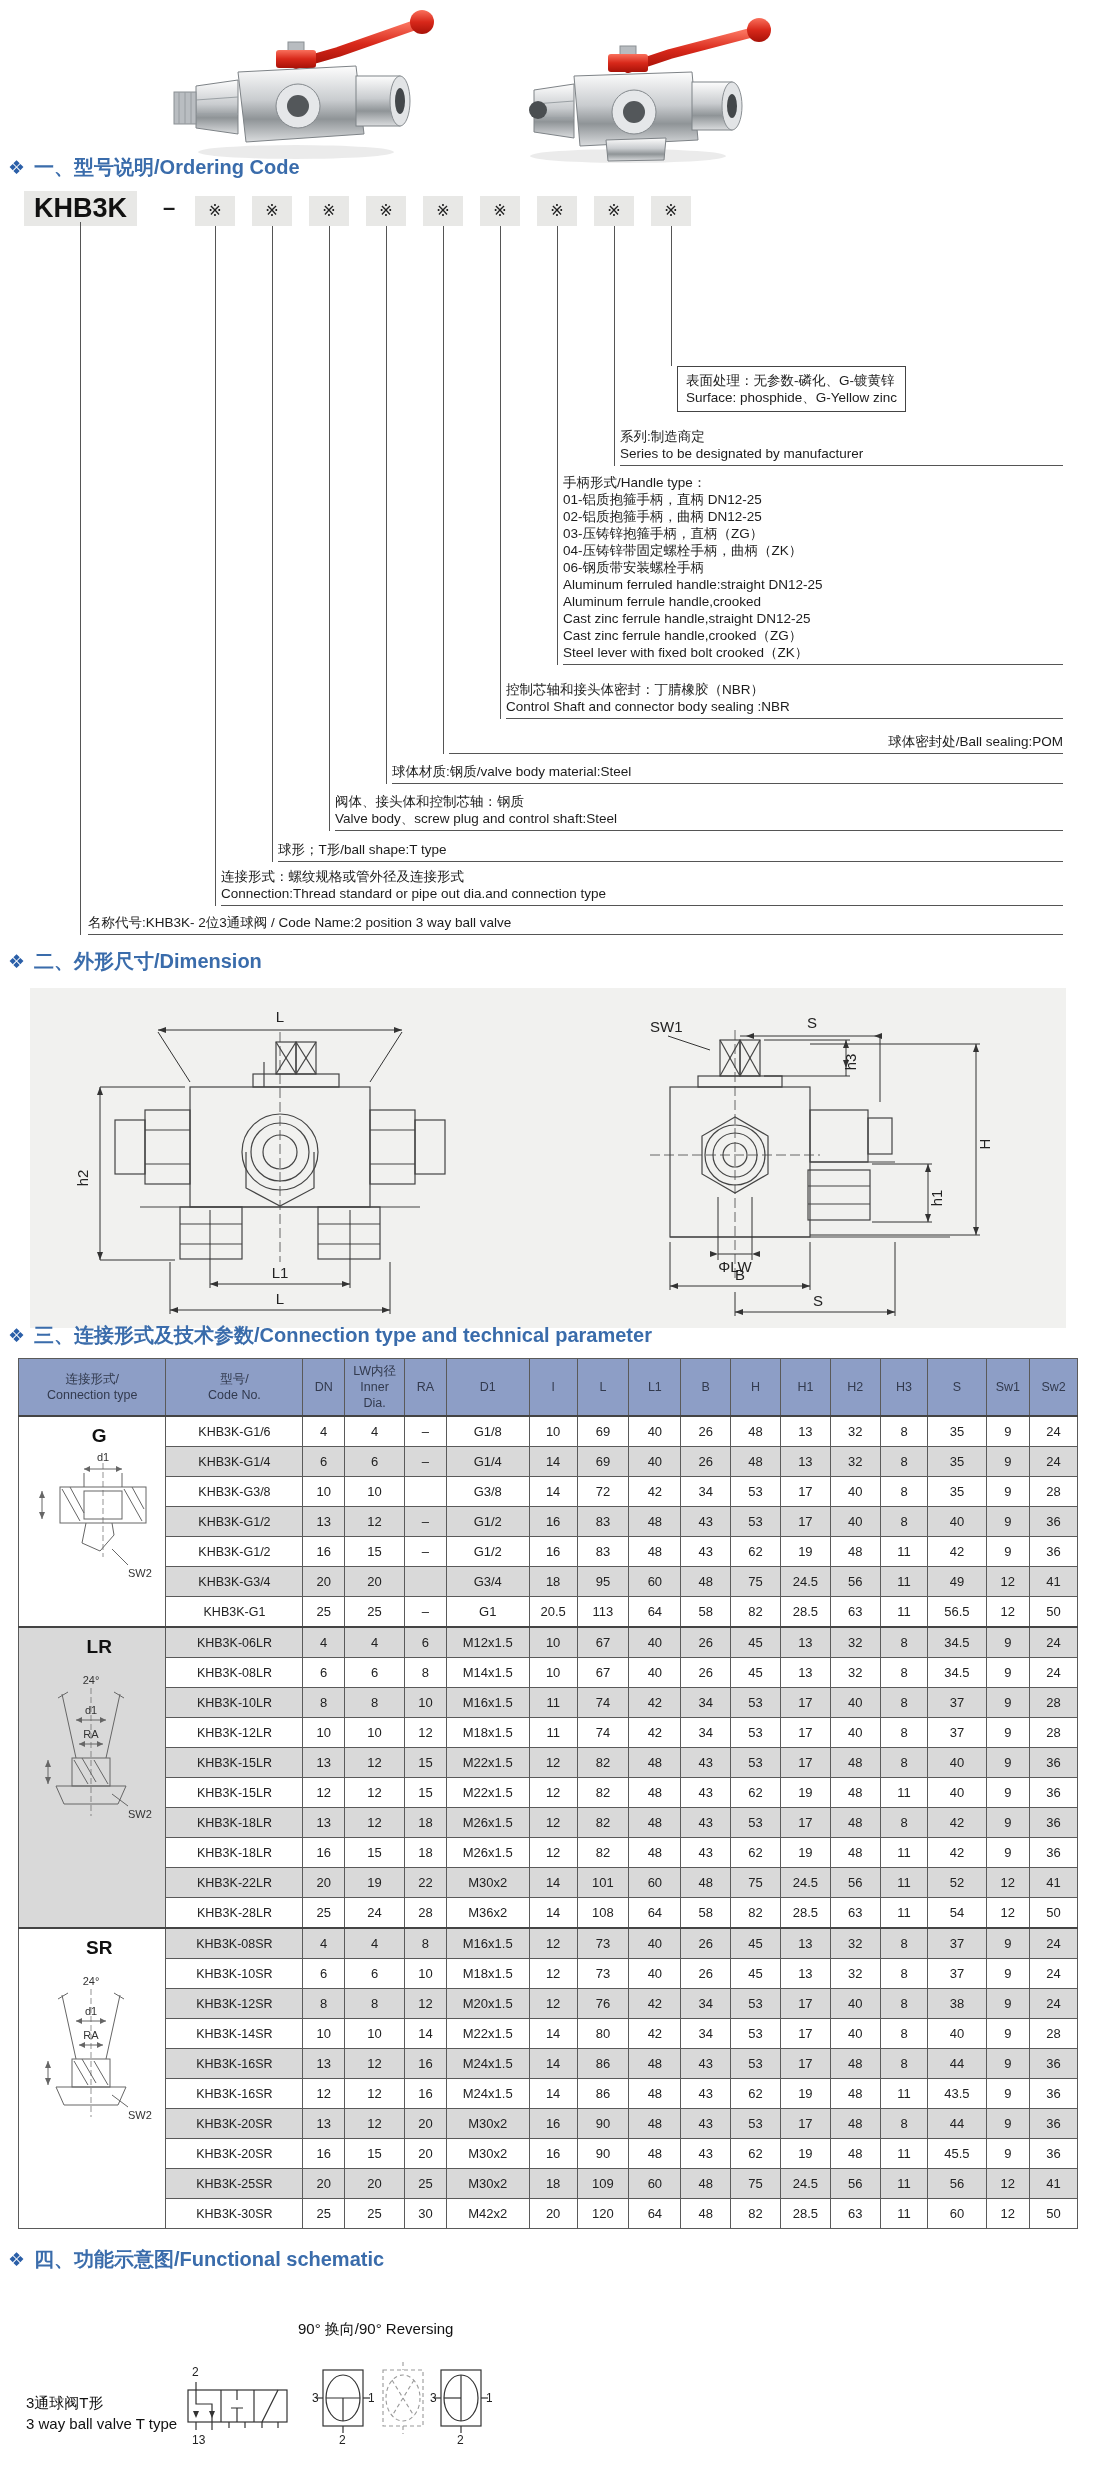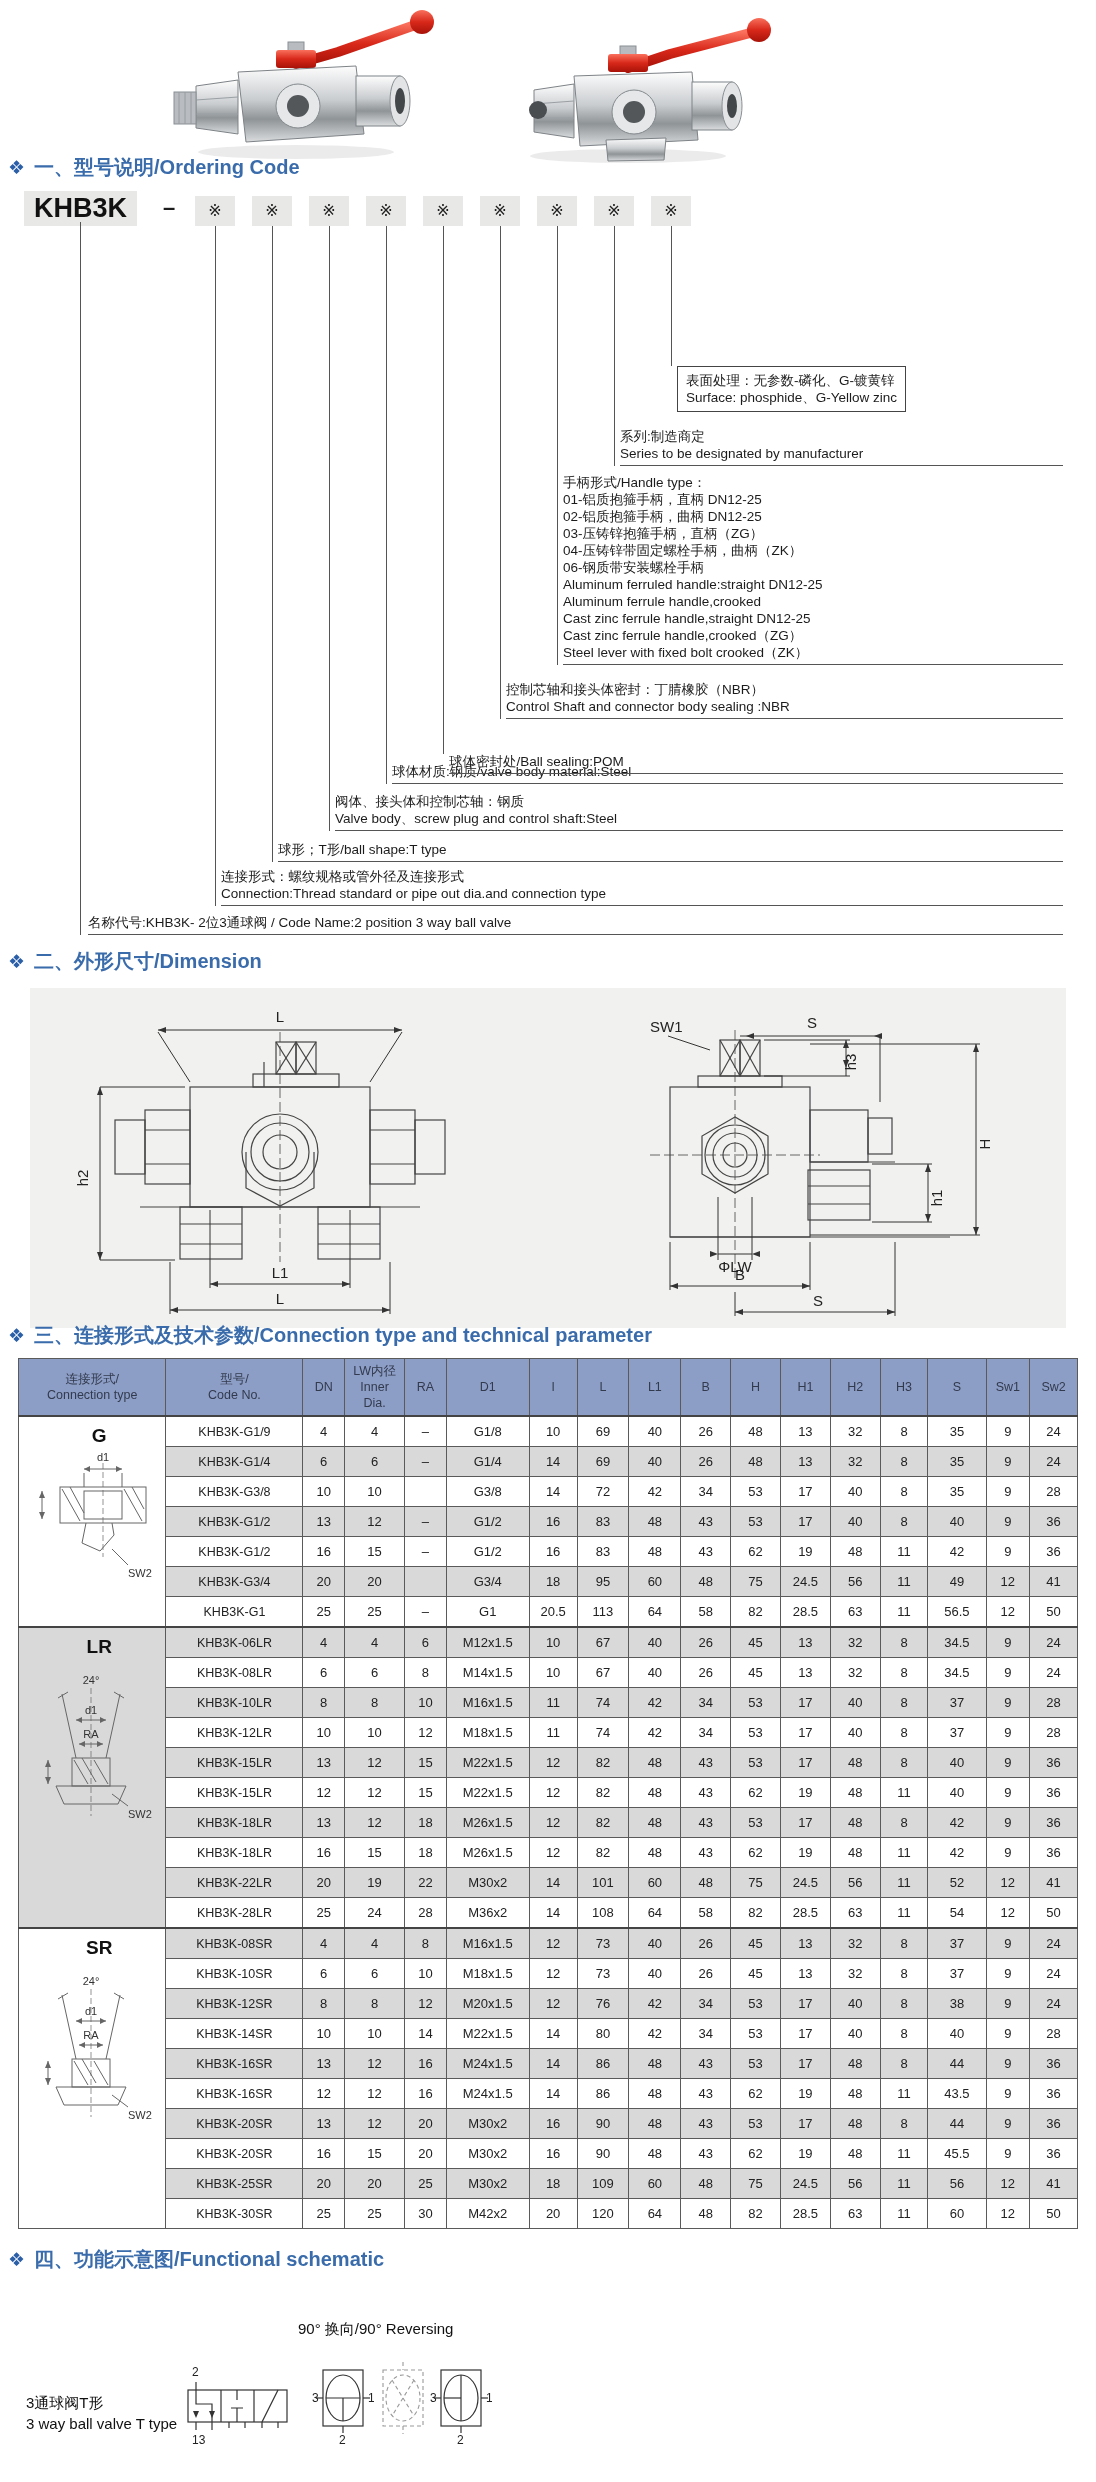--- a/index.html
+++ b/index.html
@@ -130,21 +130,21 @@
         <div>阀体、接头体和控制芯轴：钢质</div>
         <div>Valve body、screw plug and control shaft:Steel</div>
       </div>
       <div class="ord-vline" style="left: 329px; top: 41px; height: 605px;"></div>
       <div class="ord-box" style="left: 366px;">※</div>
       <div class="ord-ann" style="left: 392px; top: 578px; width: 671px;">
         <div>球体材质:钢质/valve body material:Steel</div>
       </div>
       <div class="ord-vline" style="left: 386px; top: 41px; height: 558px;"></div>
       <div class="ord-box" style="left: 423px;">※</div>
-      <div class="ord-ann" style="left: 449px; top: 568px; width: 614px;">
+      <div class="ord-ann" style="left: 449px; top: 548px; width: 614px; text-align: right;">
         <div>球体密封处/Ball sealing:POM</div>
       </div>
       <div class="ord-vline" style="left: 443px; top: 41px; height: 528px;"></div>
       <div class="ord-box" style="left: 480px;">※</div>
       <div class="ord-ann" style="left: 506px; top: 496px; width: 557px;">
         <div>控制芯轴和接头体密封：丁腈橡胶（NBR）</div>
         <div>Control Shaft and connector body sealing :NBR</div>
       </div>
       <div class="ord-vline" style="left: 500px; top: 41px; height: 493px;"></div>
       <div class="ord-box" style="left: 537px;">※</div>
@@ -368,21 +368,21 @@
                 <line x1="108" y1="40" x2="120" y2="62"></line>
         <path d="M62,76 L58,96 L76,104 L90,88 L88,76"></path>
         <line x1="18" y1="44" x2="18" y2="72"></line>
         <path d="M18,44 l-3,7 h6 z M18,72 l-3,-7 h6 z" fill="#666" stroke="none"></path>
         <line x1="79" y1="16" x2="79" y2="110" stroke-dasharray="6 3" stroke-width="0.7"></line>
         <line x1="104" y1="118" x2="88" y2="102"></line>
       </g>
       <text x="79" y="14" text-anchor="middle">d1</text>
       <text x="104" y="130">SW2</text>
     </svg></td>
-          <td class="code-cell">KHB3K-G1/9</td>
+          <td class="code-cell">KHB3K-G1/6</td>
           <td>4</td>
           <td>4</td>
           <td>–</td>
           <td>G1/8</td>
           <td>10</td>
           <td>69</td>
           <td>40</td>
           <td>26</td>
           <td>48</td>
           <td>13</td>

